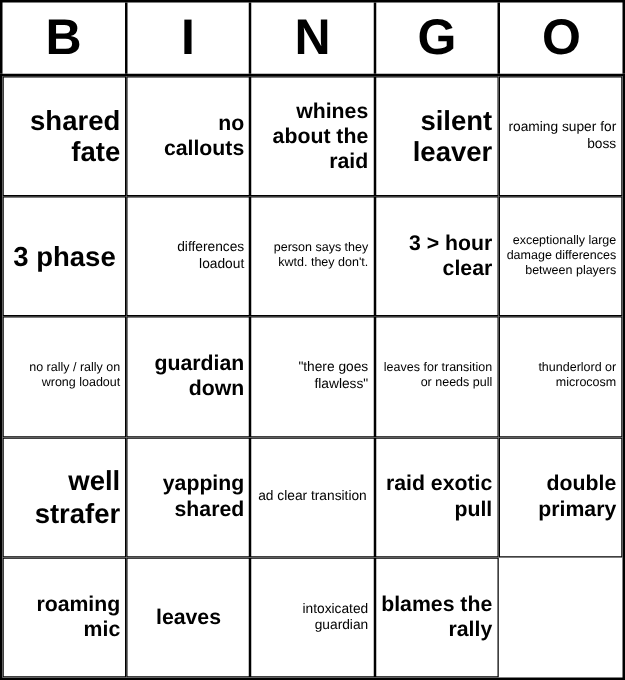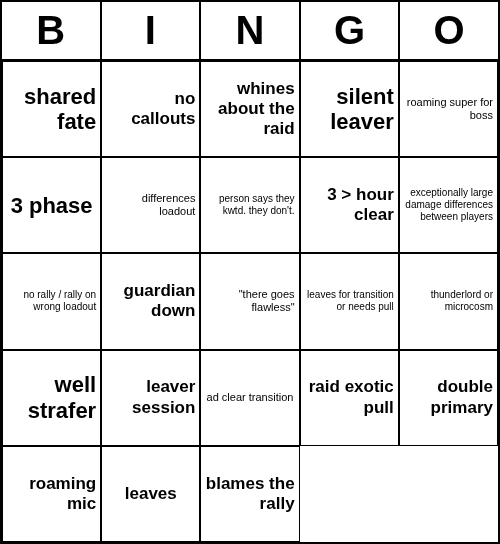--- a/index.html
+++ b/index.html
@@ -127,33 +127,36 @@
     <div class="cell">
       <span class="cell-text xsmall">leaves for transition or needs pull</span>
     </div>
     <div class="cell">
       <span class="cell-text xsmall">thunderlord or microcosm</span>
     </div>
     <div class="cell">
       <span class="cell-text large">well strafer</span>
     </div>
     <div class="cell">
-      <span class="cell-text medium">leaver session</span>
+      <span class="cell-text medium">yapping shared</span>
     </div>
     <div class="cell">
       <span class="cell-text small">ad clear transition</span>
     </div>
     <div class="cell">
       <span class="cell-text medium">raid exotic pull</span>
     </div>
     <div class="cell">
       <span class="cell-text medium">double primary</span>
     </div>
     <div class="cell">
       <span class="cell-text medium">roaming mic</span>
     </div>
     <div class="cell">
       <span class="cell-text medium">leaves</span>
     </div>
     <div class="cell">
+      <span class="cell-text small">intoxicated guardian</span>
+    </div>
+    <div class="cell">
       <span class="cell-text medium">blames the rally</span>
     </div>
   </div>
 
 </body></html>

